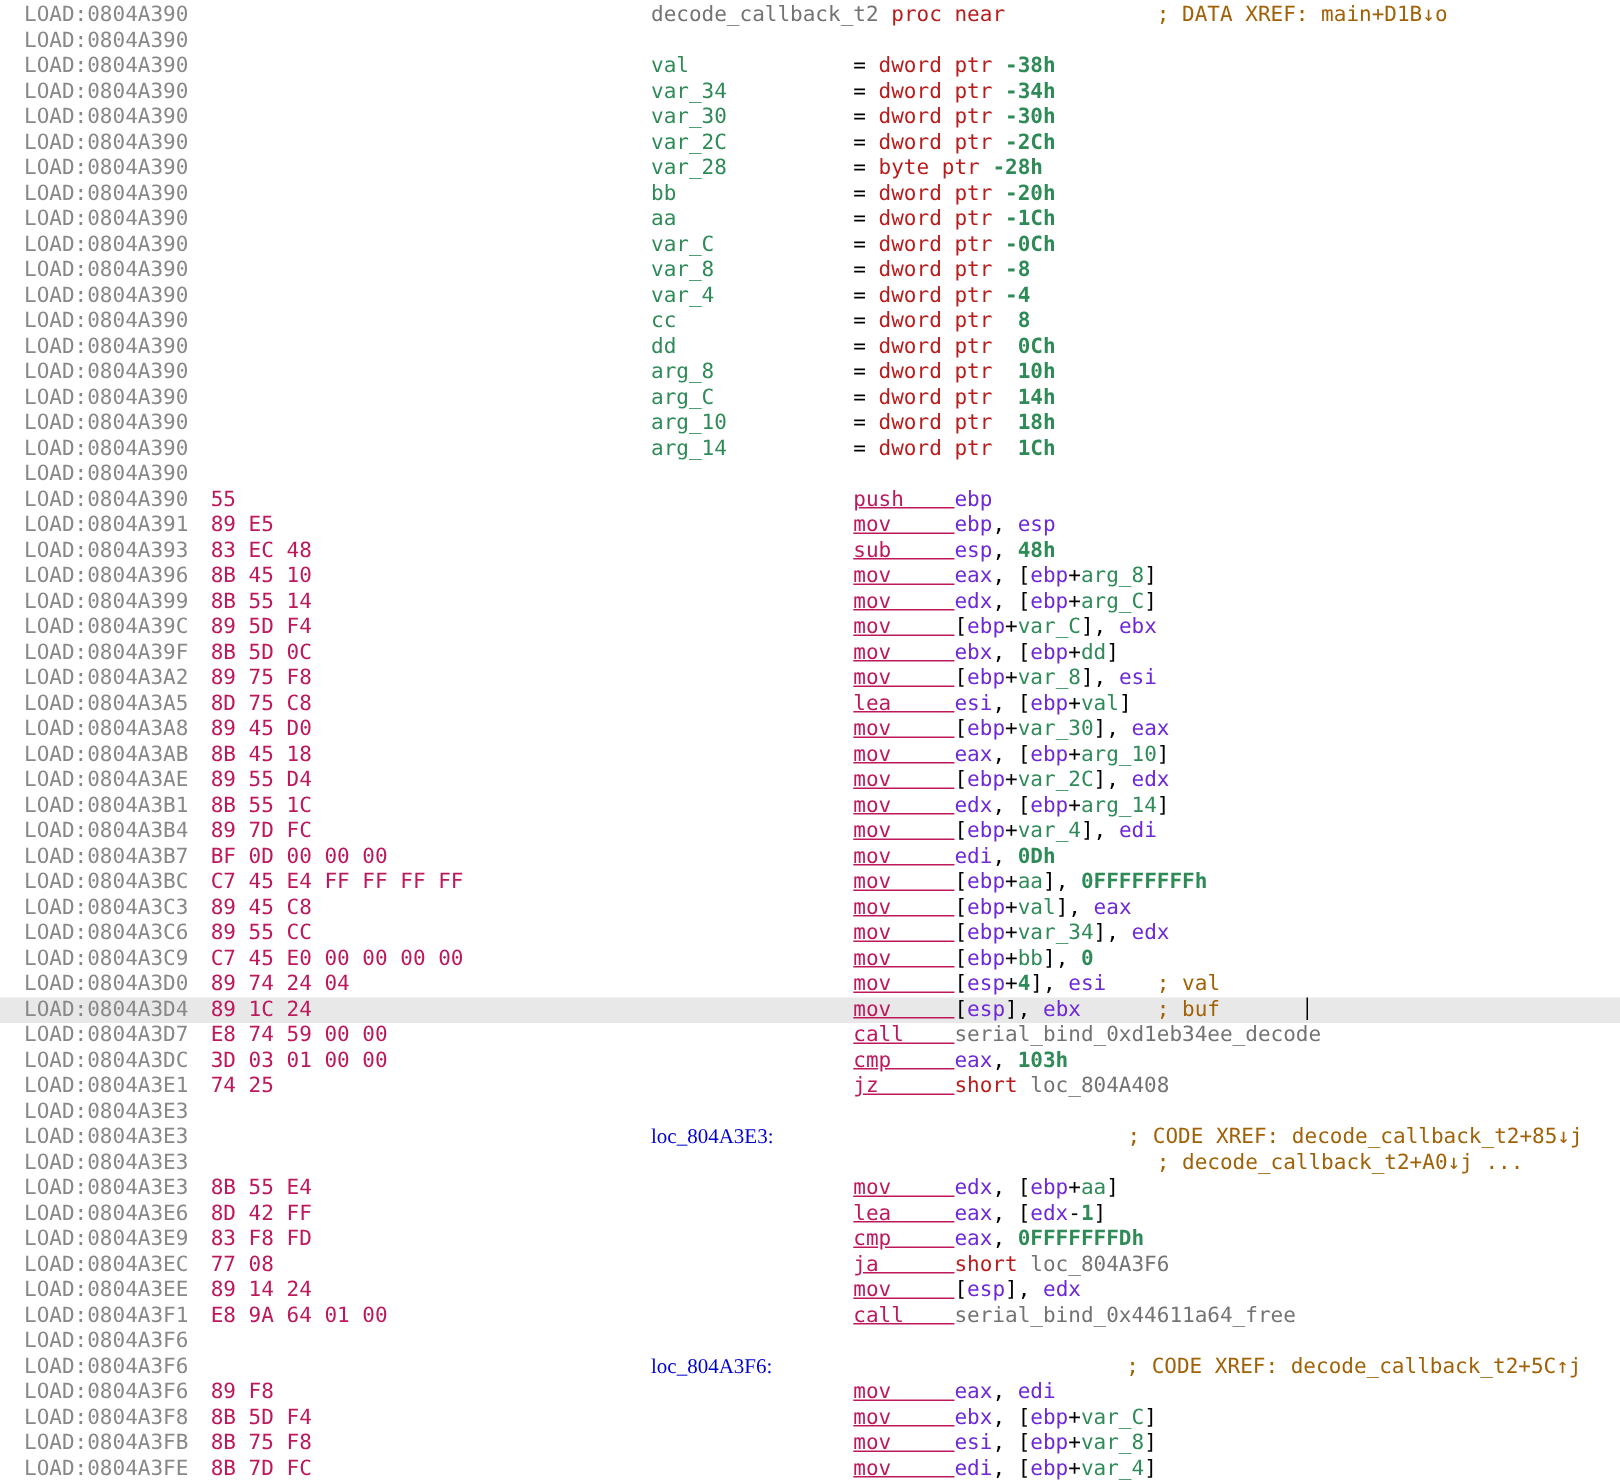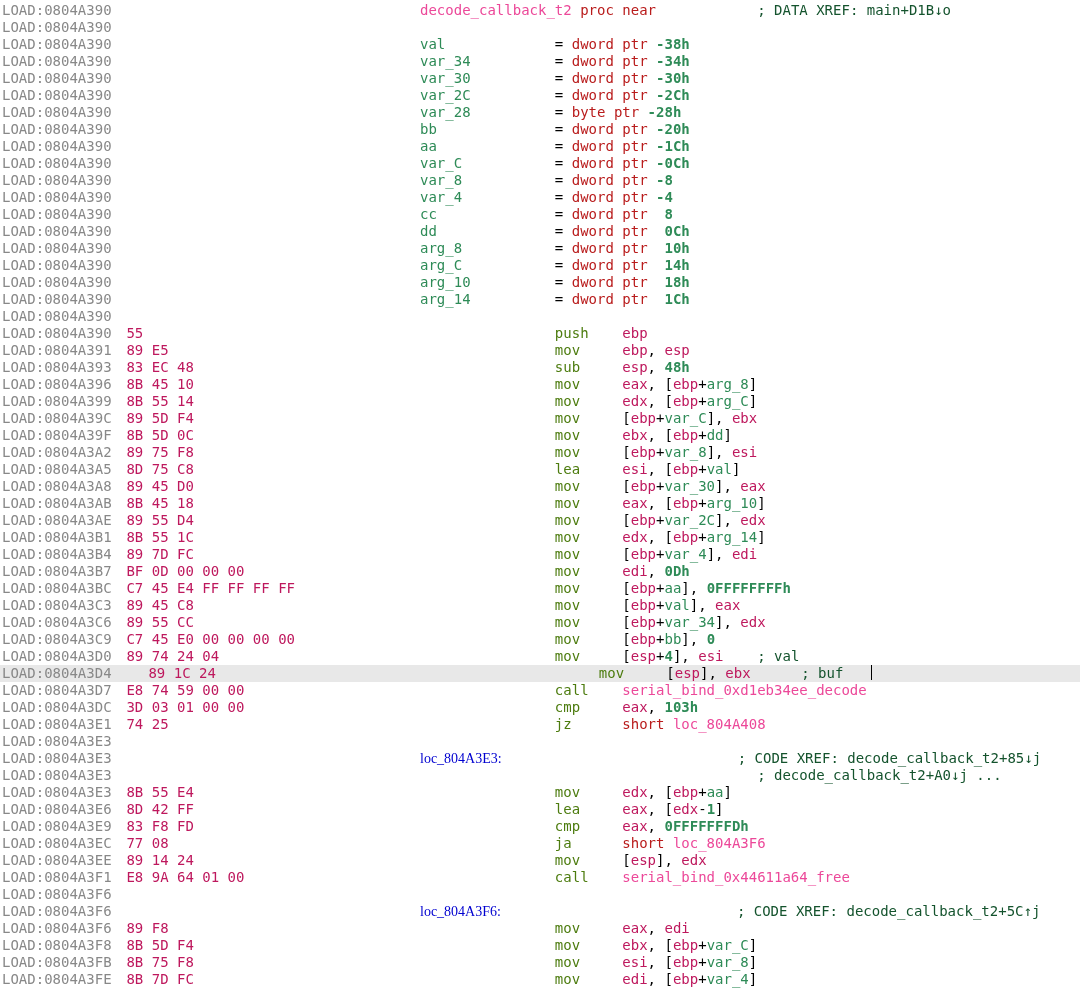--- a/index.html
+++ b/index.html
@@ -12,44 +12,43 @@
     color: #000000;
     width: 1080px;
   }
   .listing {
     white-space: pre;
     padding: 2px 0 0 0;
   }
   .row {
     display: flex;
     align-items: baseline;
-    padding-left: 2px;
+    padding-left: 16px;
   }
   .row.highlight {
     background: #e8e8e8;
-    gap: 22px;
   }
   .caret {
     position: absolute;
     right: 208px;
     width: 1px;
     height: 15px;
     background: #000;
   }
   .c-addr   { color: #888888; }
   .c-bytes  { color: #be185d; }
   .c-key    { color: #b91c1c; }
-  .c-mnem   { color: #4d7c0f; }
-  .c-reg    { color: #be185d; }
+  .c-mnem   { color: #be185d; text-decoration: underline; }
+  .c-reg    { color: #6d28d9; }
   .c-var    { color: #2e8b57; }
   .c-varref { color: #2e8b57; }
   .c-num    { color: #2e8b57; font-weight: bold; }
-  .c-id     { color: #ec4899; }
+  .c-id     { color: #737373; }
   .c-label  { color: #0000d0; font-family: Liberation Serif, serif; }
-  .c-comment{ color: #14532d; }
+  .c-comment{ color: #a16207; }
   .c-punct  { color: #000000; }
   .c-text   { color: #000000; }
 
   .col-addr  { width: 116px; display:inline-block; }
   .col-bytes { width: 302px; display:inline-block; }
   .col-body  { display:inline-block; }
 </style>
 </head>
 <body>
 

